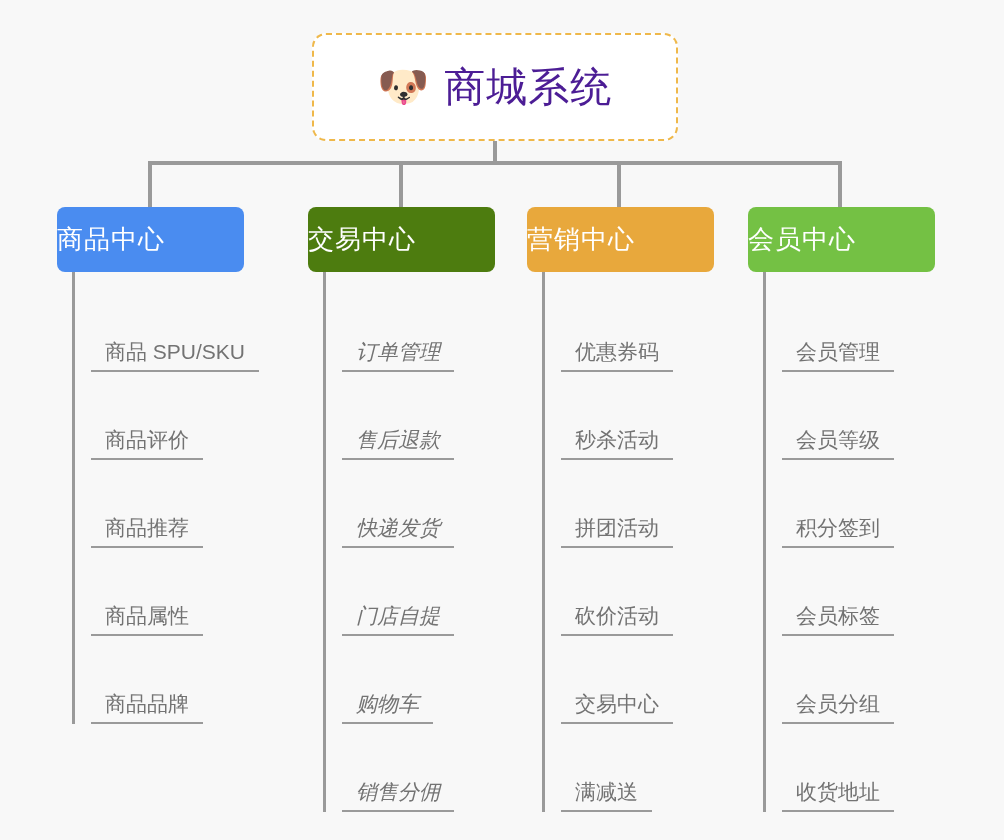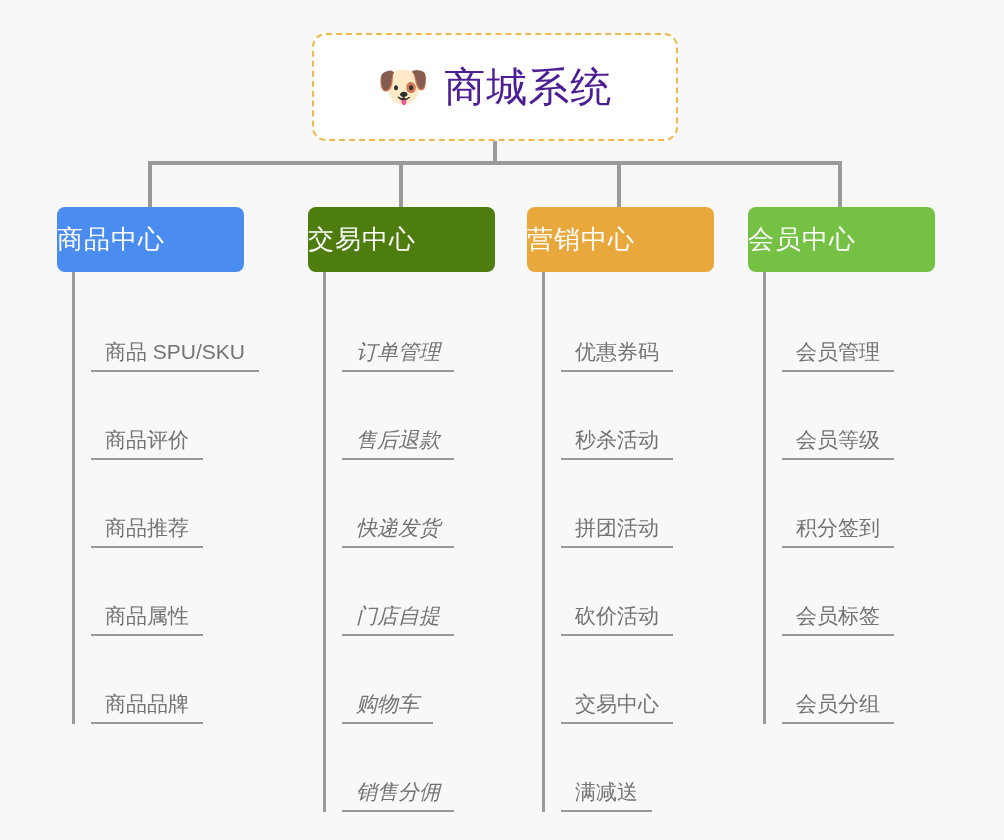--- a/index.html
+++ b/index.html
@@ -214,16 +214,19 @@
         </div>
       <div class="leaf-item">
           <span class="leaf-label" style="border-bottom-color: rgb(154, 154, 154);">积分签到</span>
         </div>
       <div class="leaf-item">
           <span class="leaf-label" style="border-bottom-color: rgb(154, 154, 154);">会员标签</span>
         </div>
       <div class="leaf-item">
           <span class="leaf-label" style="border-bottom-color: rgb(154, 154, 154);">会员分组</span>
         </div>
+      <div class="leaf-item">
+          <span class="leaf-label" style="border-bottom-color: rgb(154, 154, 154);">收货地址</span>
+        </div>
     </div>
   </div>
 
 </div>
 
 </body></html>

